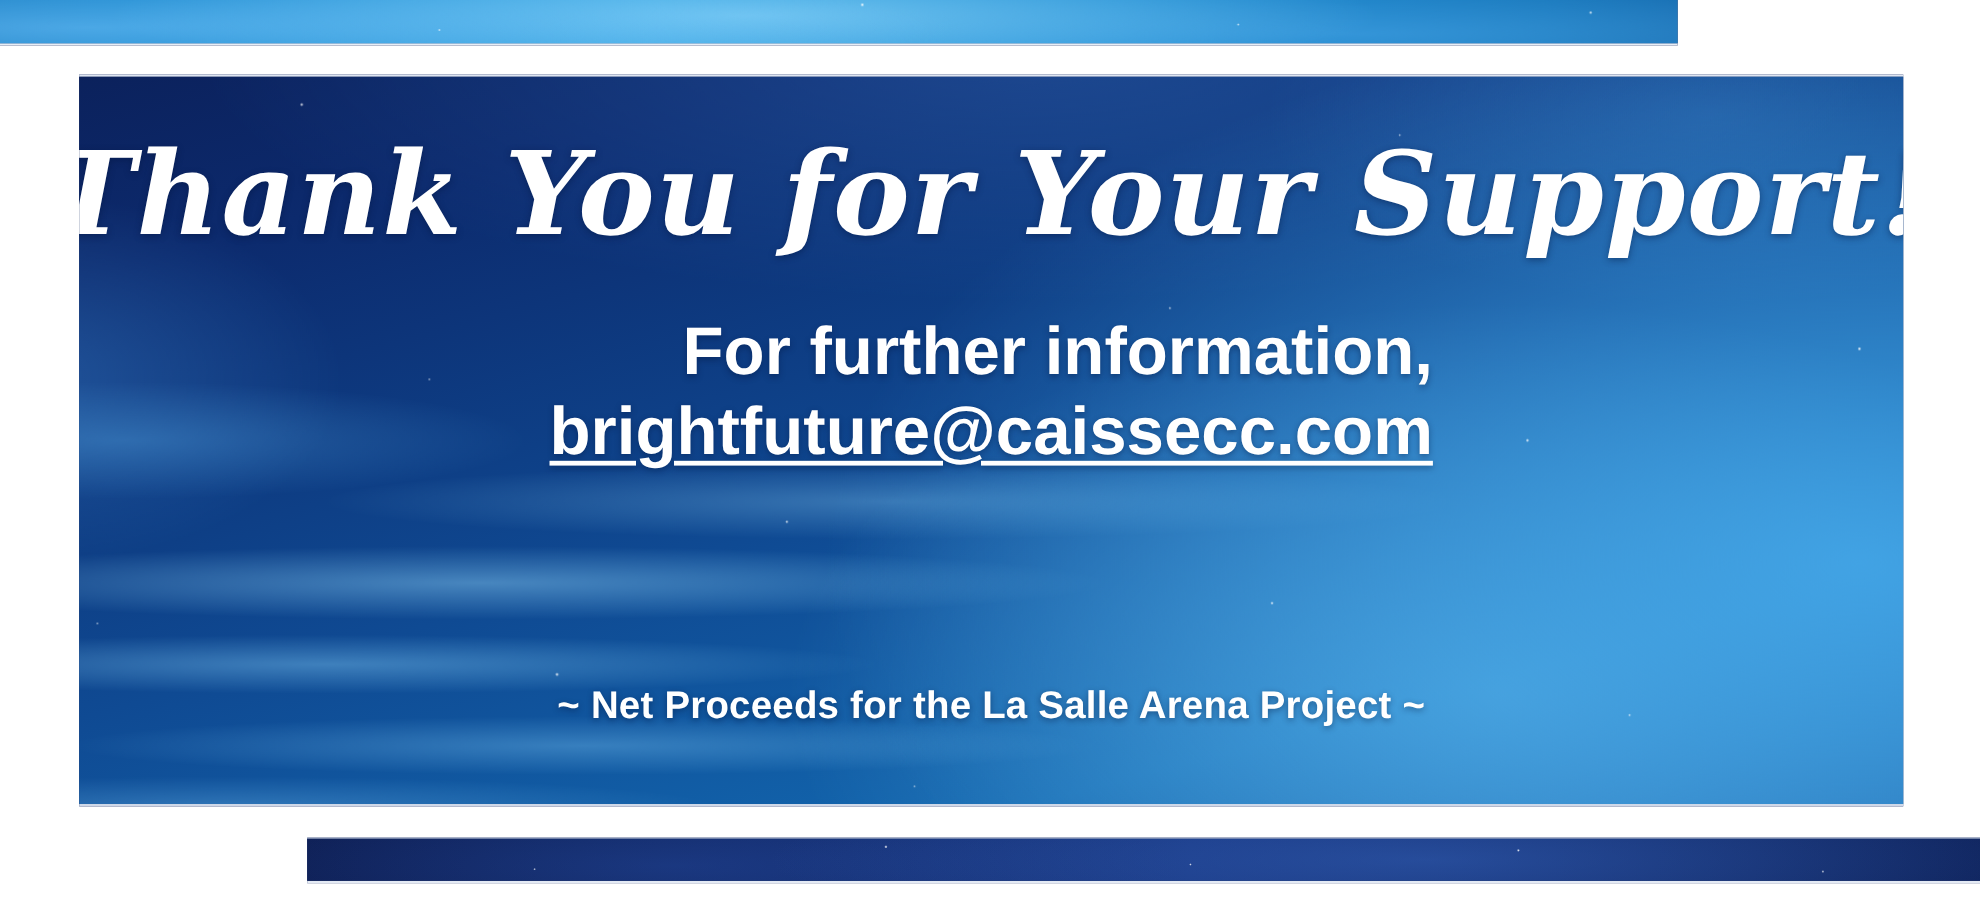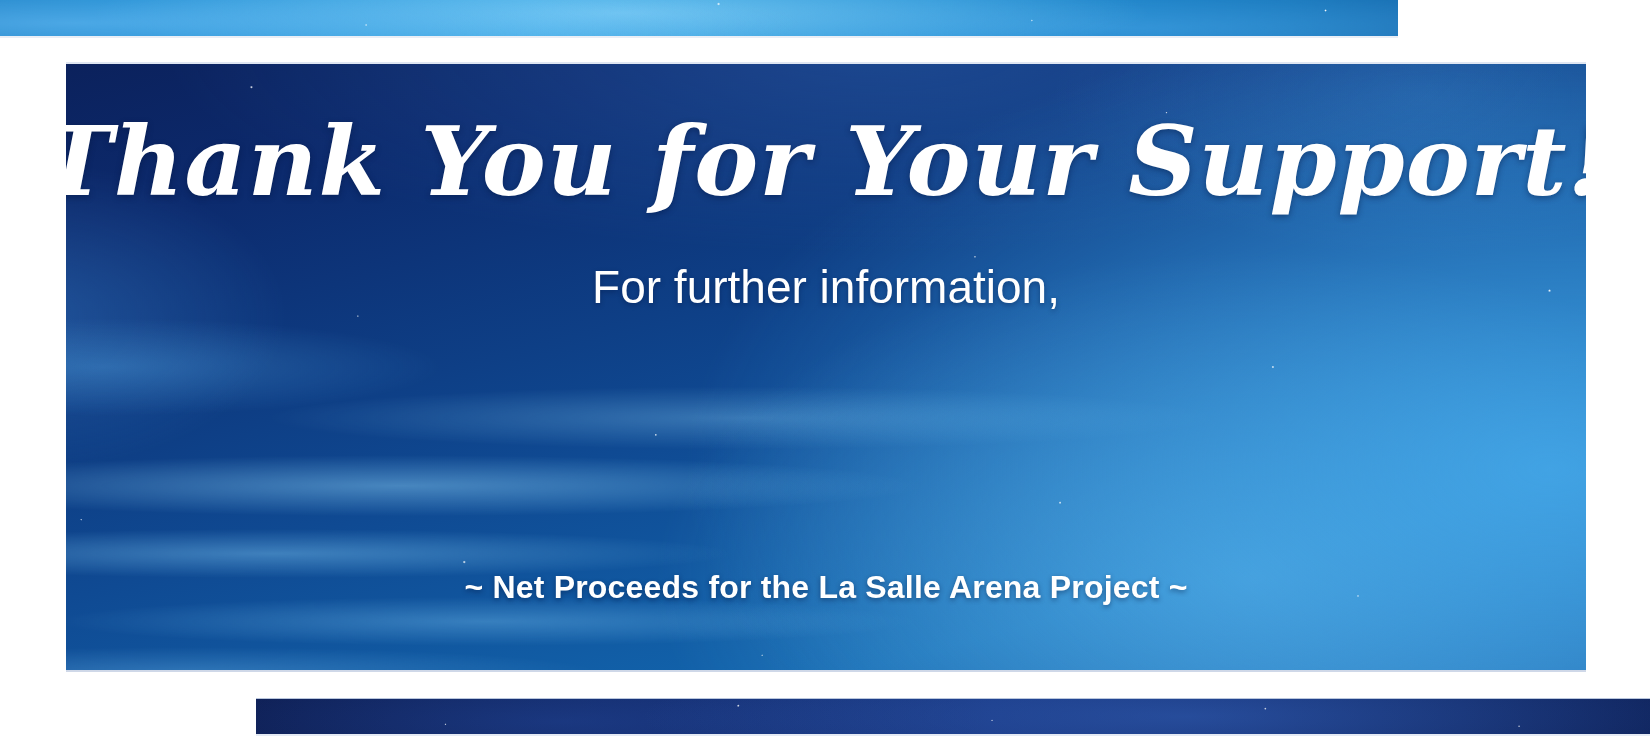--- a/index.html
+++ b/index.html
@@ -160,22 +160,22 @@
     color: #ffffff;
     letter-spacing: 1px;
     white-space: nowrap;
     text-shadow: 0 2px 6px rgba(0,20,60,0.45);
   }
 
   #contact-block {
     margin-top: 50px;
     text-align: right;
     color: #ffffff;
-    font-weight: normal;
-    font-size: 46px;
+    font-weight: bold;
+    font-size: 56px;
     line-height: 1.18;
     text-shadow: 0 2px 5px rgba(0,20,60,0.40);
   }
   #contact-block .line {
     display: block;
     white-space: nowrap;
   }
   #email-link {
     display: inline-block;
     color: #ffffff;
@@ -211,20 +211,23 @@
 <div id="main-panel" class="space">
   <div class="nebula"></div>
   <div class="stars"></div>
 
   <div id="slide-content">
 
     <div id="headline">Thank You for Your Support!</div>
 
     <div id="contact-block">
       <span class="line">For further information,</span>
+      <span class="line">
+        <a id="email-link" href="#">brightfuture@caissecc.com</a>
+      </span>
     </div>
 
     <div id="tagline">~ Net Proceeds for the La Salle Arena Project ~</div>
 
   </div>
 </div>
 
 <div id="bottom-strip" class="space">
   <div class="nebula"></div>
   <div class="stars"></div>

